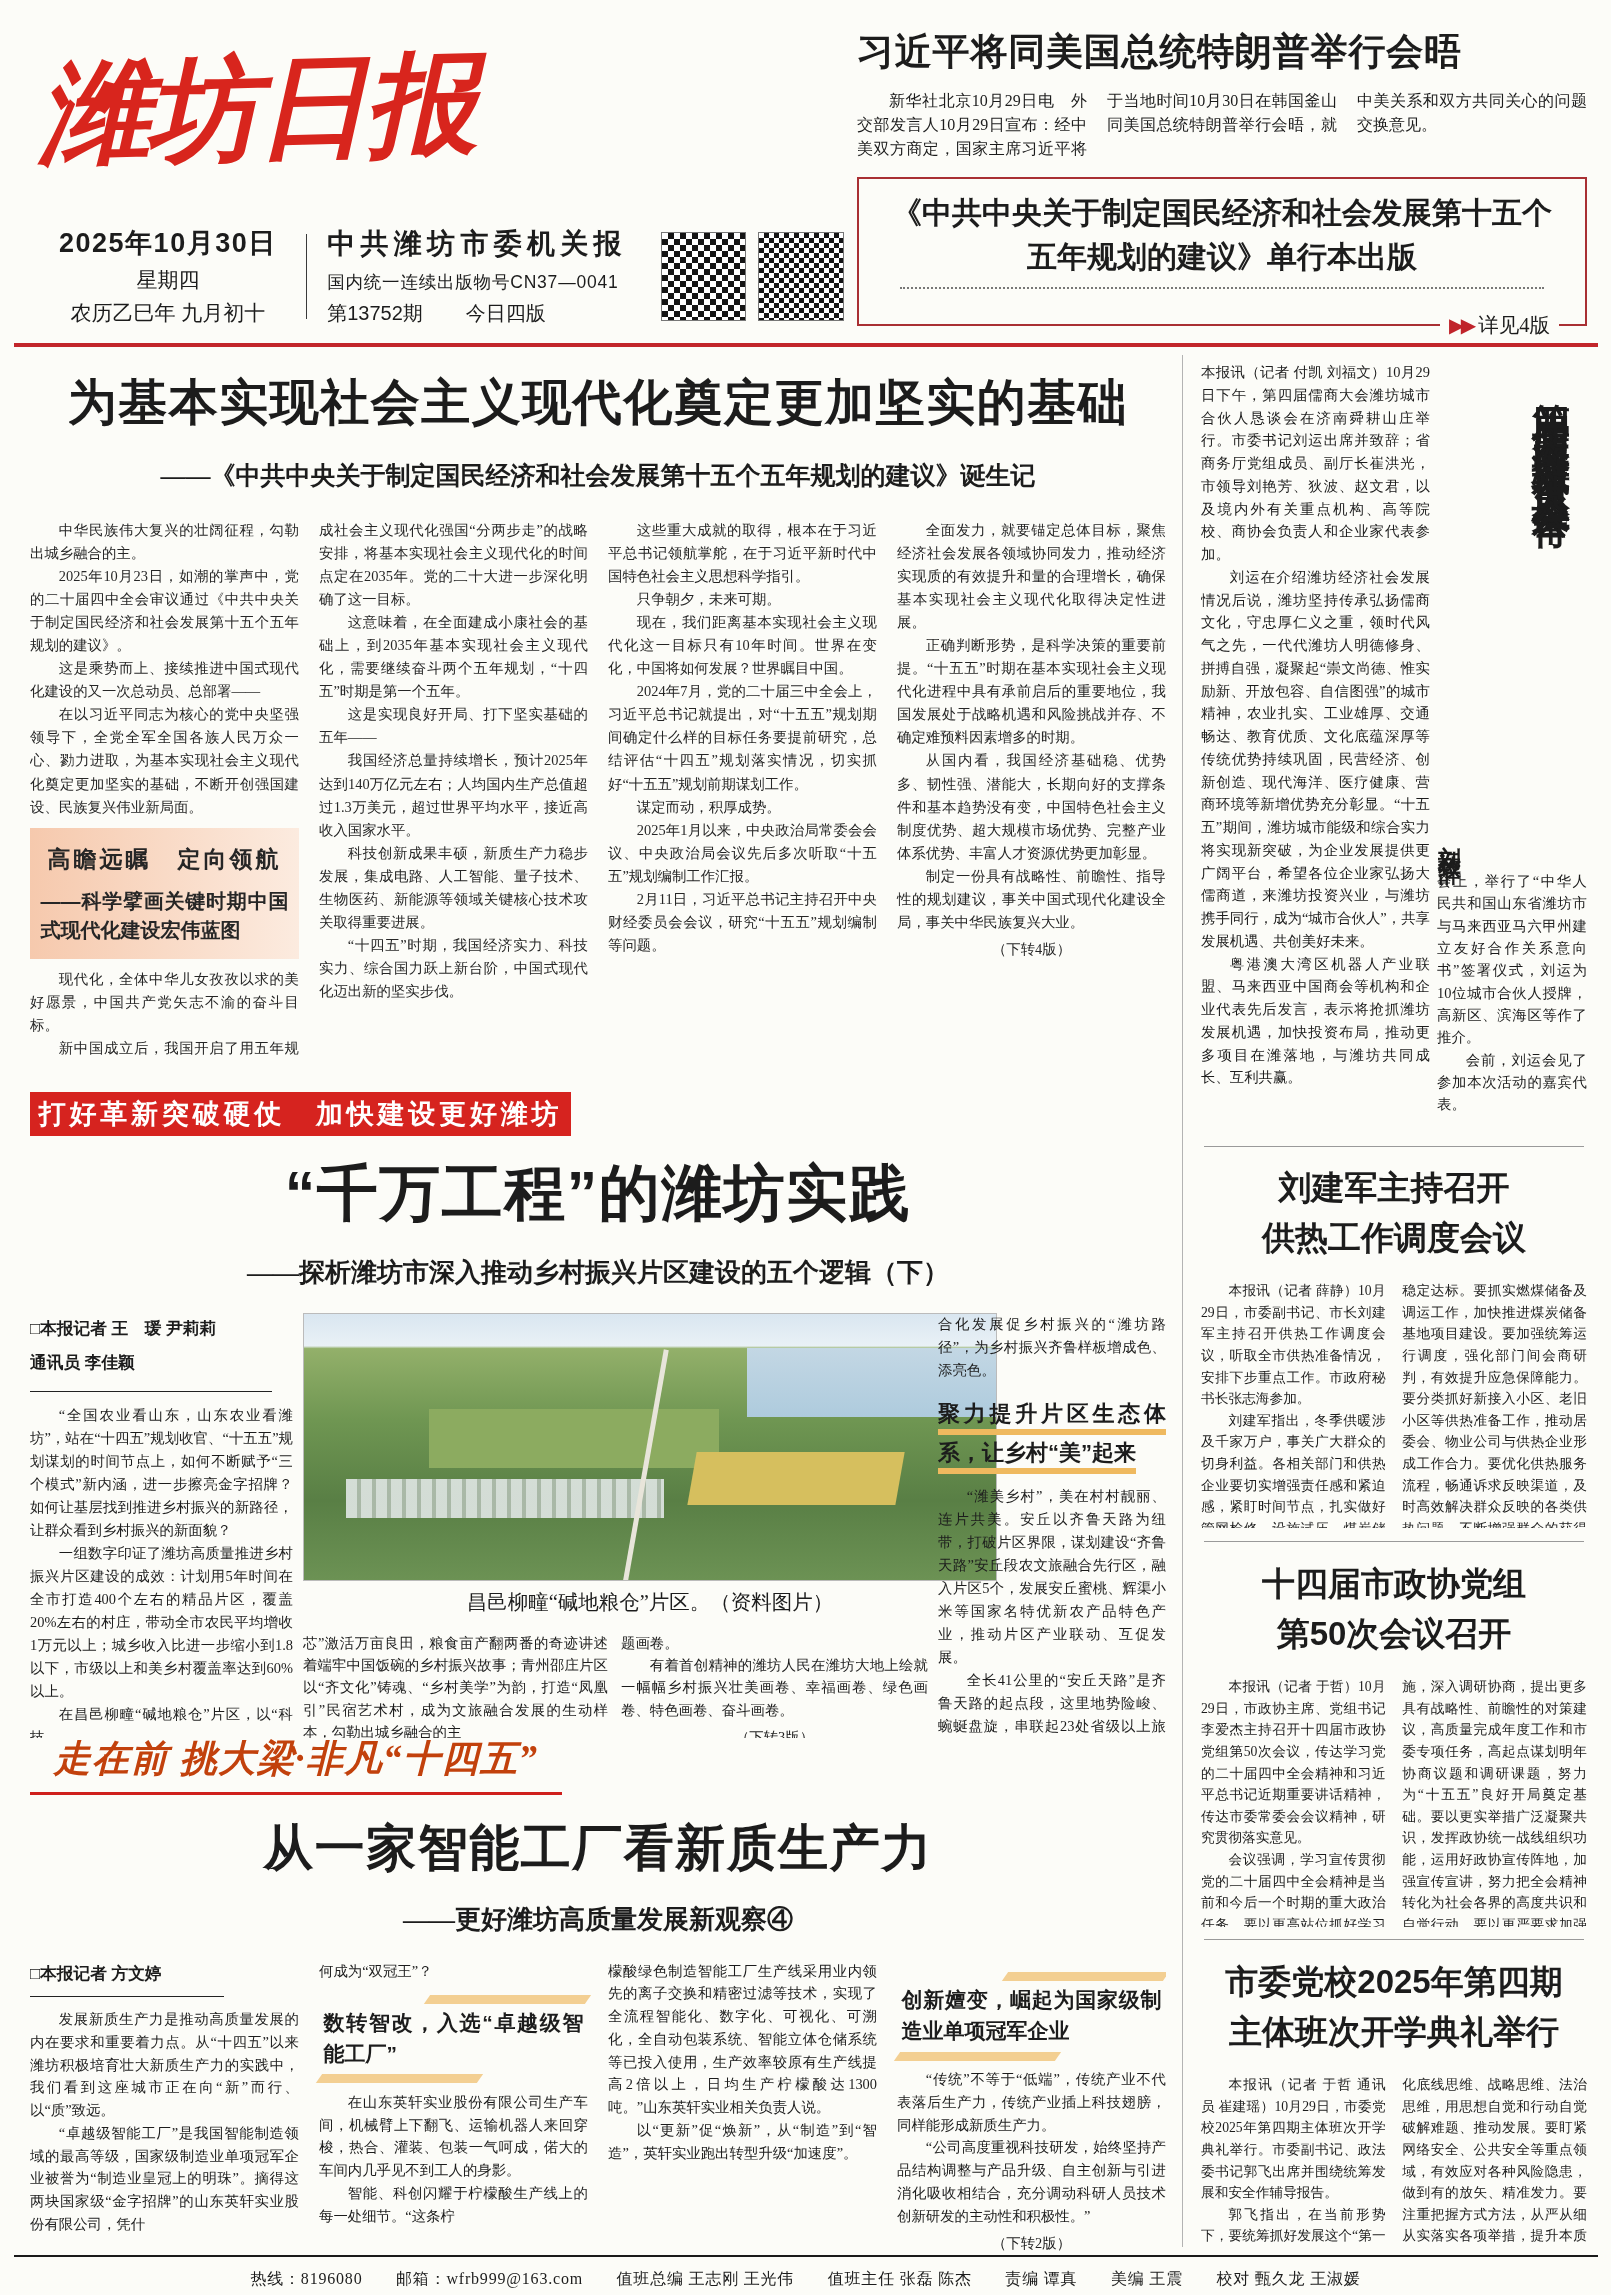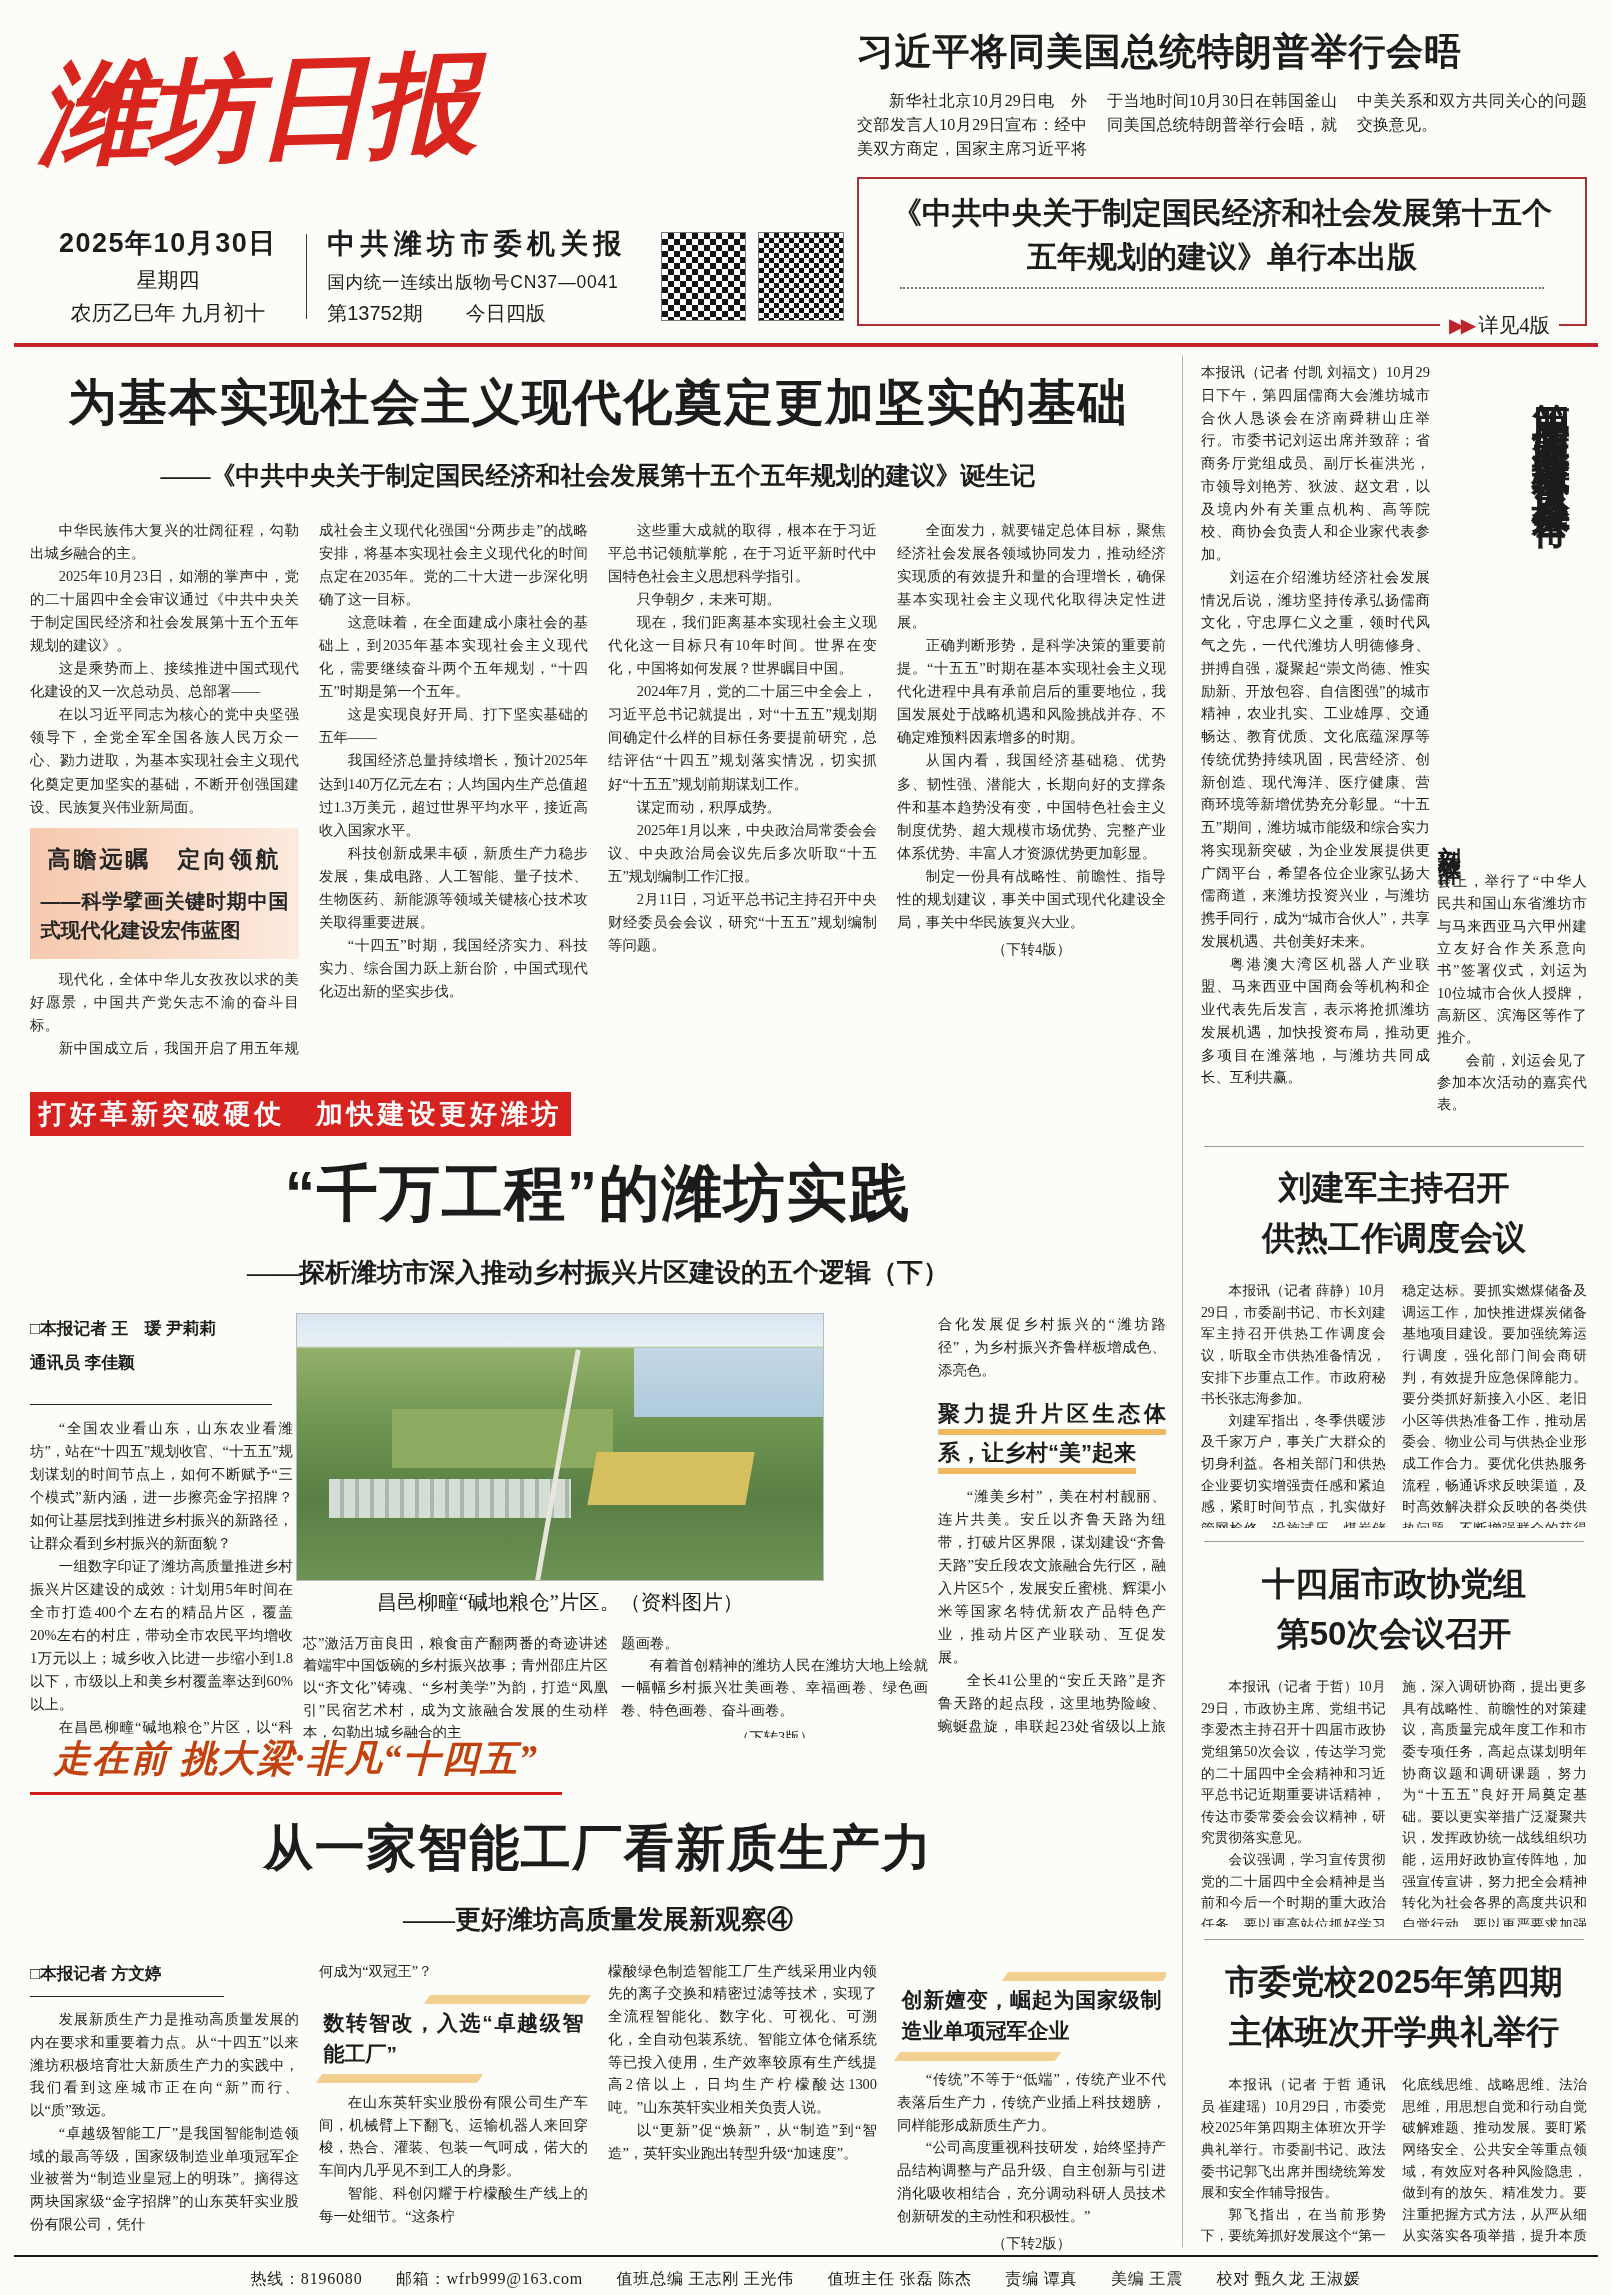--- a/index.html
+++ b/index.html
@@ -77,23 +77,23 @@
   .mid-banner{width:541px;height:44px;background:#d6231f;color:#fff;
       font-family:"Liberation Sans","DejaVu Sans",sans-serif;font-weight:800;font-size:27px;
       display:flex;align-items:center;justify-content:center;letter-spacing:3.8px;}
   .mid-head{font-size:61px;font-weight:900;text-align:center;margin-top:16.7px;letter-spacing:1.5px;
       font-family:"Liberation Sans","DejaVu Sans",sans-serif;}
   .mid-sub{font-size:26px;font-weight:bold;text-align:center;margin-top:20px;}
   .mid-body{position:relative;margin-top:23px;height:425px;}
   .mid-col1{position:absolute;left:0;top:0;width:263px;height:425px;overflow:hidden;
       font-size:14.4px;line-height:1.6;text-align:justify;}
   .byline{font-family:"Liberation Sans","DejaVu Sans",sans-serif;font-size:16.7px;font-weight:bold;
-      padding:3px 0 27px;border-bottom:1.5px solid #222;margin-bottom:12px;width:92%;}
+      padding:3px 0 14px;border-bottom:1.5px solid #222;margin-bottom:12px;width:92%;}
   .byline .b2{display:block;margin-top:7.6px;}
-  .mid-photo{position:absolute;left:266px;top:0;width:528px;}
+  .mid-photo{position:absolute;left:273px;top:0;width:694px;}
   .photo-scene{position:relative;height:266px;border:0.8px solid #bbb;overflow:hidden;
       background:linear-gradient(180deg,#d9e6f0 0%,#e9f1f6 12%,#93b06a 13%,#6f9652 40%,#597f45 70%,#6c9254 100%);}
   .ps-sea{position:absolute;top:13%;right:0;width:36%;height:26%;background:linear-gradient(#c3d7e4,#aecbdd);}
   .ps-f1{position:absolute;top:52%;left:56%;width:30%;height:20%;background:#d6bf5e;transform:skewX(-10deg);}
   .ps-f2{position:absolute;top:36%;left:18%;width:42%;height:22%;background:#8cab60;}
   .ps-gh{position:absolute;top:62%;left:6%;width:46%;height:15%;opacity:.85;
       background:repeating-linear-gradient(90deg,#e9edef 0 10.6px,#b7c2b8 10.6px 15px);}
   .ps-road{position:absolute;top:13%;left:49%;width:5.3px;height:90%;background:#e8e5da;transform:rotate(10deg);}
   .photo-cap{font-size:20.5px;text-align:center;margin-top:7.6px;}
   .mid-colA{position:absolute;left:273px;top:319px;width:305px;height:106px;overflow:hidden;

